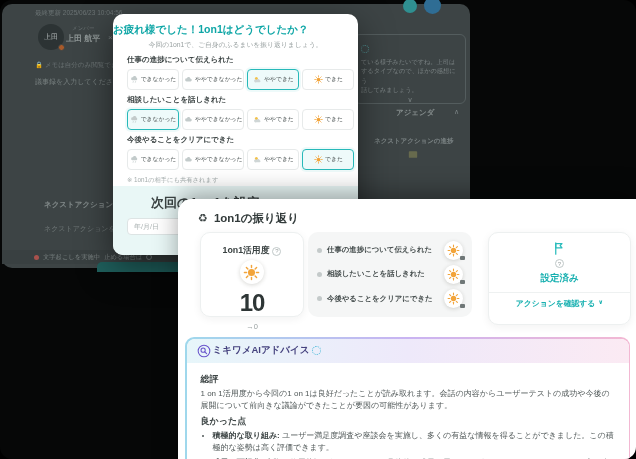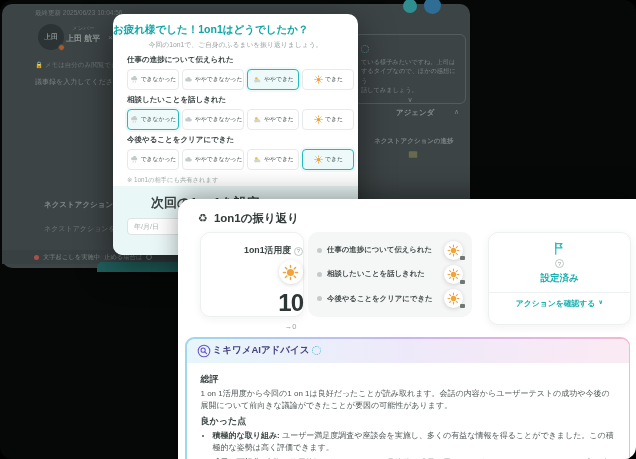--- a/index.html
+++ b/index.html
@@ -52,21 +52,21 @@
   .sv-nextlabel{font-size:13px;font-weight:bold;color:#3c4444;margin-left:24px;}
   .sv-date{margin-top:6px;width:90px;height:17px;background:#fff;border:1px solid #dde4e4;border-radius:4px;display:flex;align-items:center;padding-left:6px;font-size:7px;color:#a8b0b0;}
 
   
   .panel{position:absolute;left:178px;top:199px;width:458px;height:300px;background:#fff;border-radius:14px 0 0 0;
          box-shadow:0 -6px 24px rgba(0,0,0,.35);}
   .p-head{position:absolute;left:20px;top:12px;display:flex;align-items:center;gap:6px;}
   .p-head .ricon{font-size:11px;color:#3a4242;}
   .p-title{font-size:11.5px;font-weight:bold;color:#323a3a;}
   .card{position:absolute;background:#fff;border:1px solid #edf0f0;border-radius:10px;box-shadow:0 2px 8px rgba(30,40,40,.06);}
-  .score-card{left:22px;top:33px;width:104px;height:85px;display:flex;flex-direction:column;align-items:flex-end;}
+  .score-card{left:22px;top:33px;width:104px;height:85px;display:flex;flex-direction:column;align-items:center;}
   .sc-smile{margin-top:8px;width:15px;height:15px;}
   .sc-labelrow{margin-top:4px;display:flex;align-items:center;gap:3px;}
   .sc-label{font-size:8.8px;font-weight:bold;color:#3a4242;}
   .helpq{width:9px;height:9px;border:1px solid #c0c8c8;border-radius:50%;color:#9aa2a2;font-size:6px;display:inline-flex;align-items:center;justify-content:center;}
   .sc-scorerow{margin-top:3px;display:flex;align-items:center;gap:5px;flex-direction:column;}
   .suncirc{background:#fff;border-radius:50%;box-shadow:0 1px 4px rgba(40,40,20,.18);display:flex;align-items:center;justify-content:center;position:relative;}
   .sc-sun{width:24px;height:24px;}
   .sc-score{font-size:24px;font-weight:bold;color:#2e3636;letter-spacing:-1px;}
   .sc-delta{font-size:7.5px;color:#9aa2a2;}
   .check-card{position:absolute;left:130px;top:33px;width:164px;height:85px;background:#f5f6f6;border-radius:10px;padding:6px 9px;display:flex;flex-direction:column;justify-content:space-around;}

